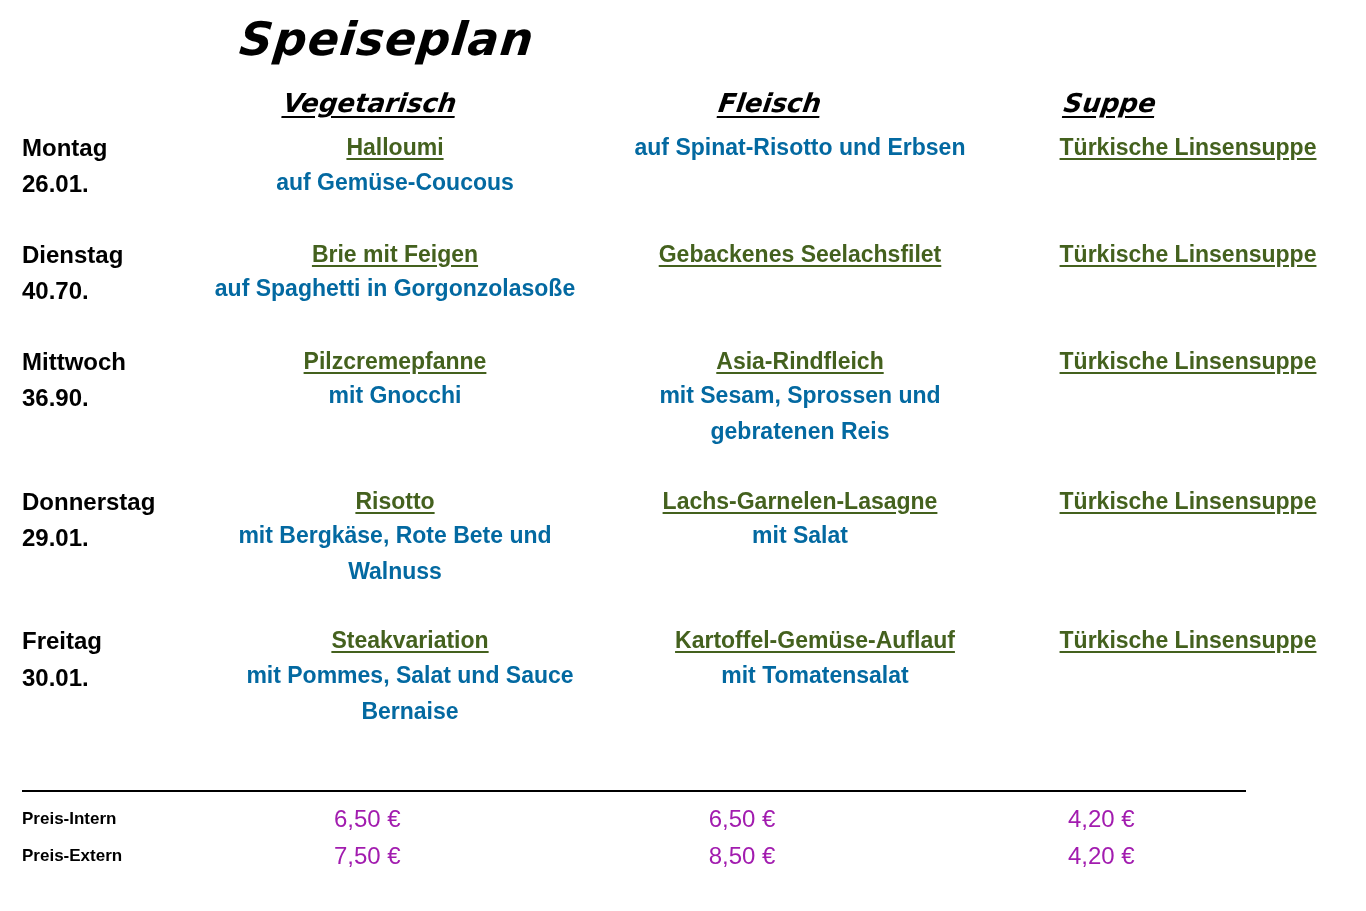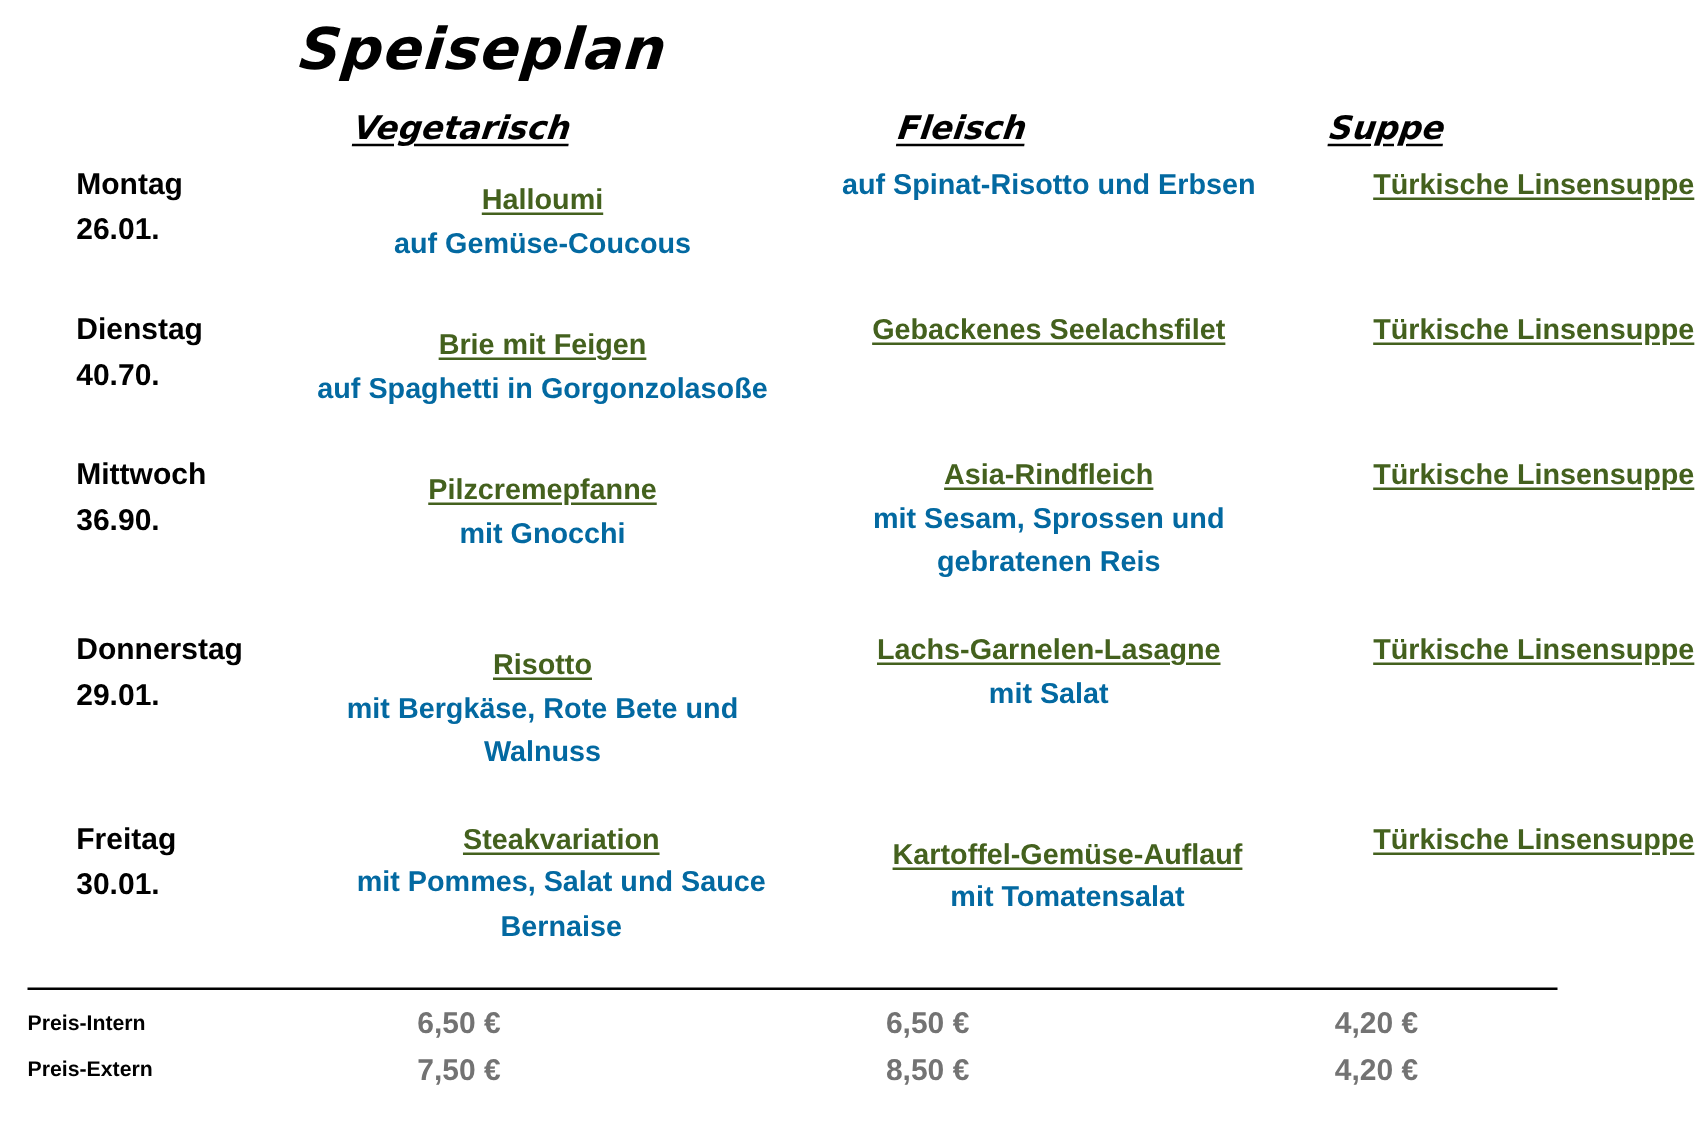--- a/index.html
+++ b/index.html
@@ -53,21 +53,20 @@
   #head-veg { left: 230px; top: 88px; width: 280px; }
   #head-meat { left: 630px; top: 88px; width: 280px; }
   #head-soup { left: 990px; top: 88px; width: 240px; }
 
   
   .menu-grid {
     position: absolute;
     left: 0;
     top: 130px;
     width: 1216px;
-    padding-left: 39px;
   }
   .day-row {
     display: flex;
     width: 1366px;
     align-items: flex-start;
   }
   .cell-day {
     width: 200px;
     padding-left: 22px;
     box-sizing: border-box;
@@ -75,21 +74,21 @@
     font-weight: 700;
     line-height: 1.52;
     color: #000000;
     text-align: left;
   }
   .cell-col {
     box-sizing: border-box;
     text-align: center;
     padding: 0 6px;
   }
-  .cell-veg { width: 390px; margin-top: 12px; }
+  .cell-veg { width: 390px; }
   .cell-meat { width: 420px; }
   .cell-soup { width: 356px; }
 
   .dish-name {
     display: block;
     font-size: 23px;
     font-weight: 700;
     color: #44611e;
     text-decoration: underline;
     text-underline-offset: 3px;
@@ -116,38 +115,38 @@
   }
   .price-block {
     position: absolute;
     left: 0;
     top: 800px;
     width: 1366px;
   }
   .price-row {
     display: flex;
     width: 1266px;
-    align-items: flex-end;
+    align-items: flex-start;
   }
   .price-label {
     width: 200px;
     padding-left: 22px;
     box-sizing: border-box;
     font-size: 17px;
     font-weight: 700;
     line-height: 2.2;
     color: #000000;
   }
   .price-cell {
     box-sizing: border-box;
     text-align: center;
     font-size: 24px;
-    font-weight: 700;
+    font-weight: 400;
     line-height: 1.55;
-    color: #737373;
+    color: #a21caf;
   }
   .price-veg { width: 390px; }
   .price-meat { width: 420px; }
   .price-soup { width: 356px; }
 </style>
 </head>
 <body>
 
 <div class="page">
 

